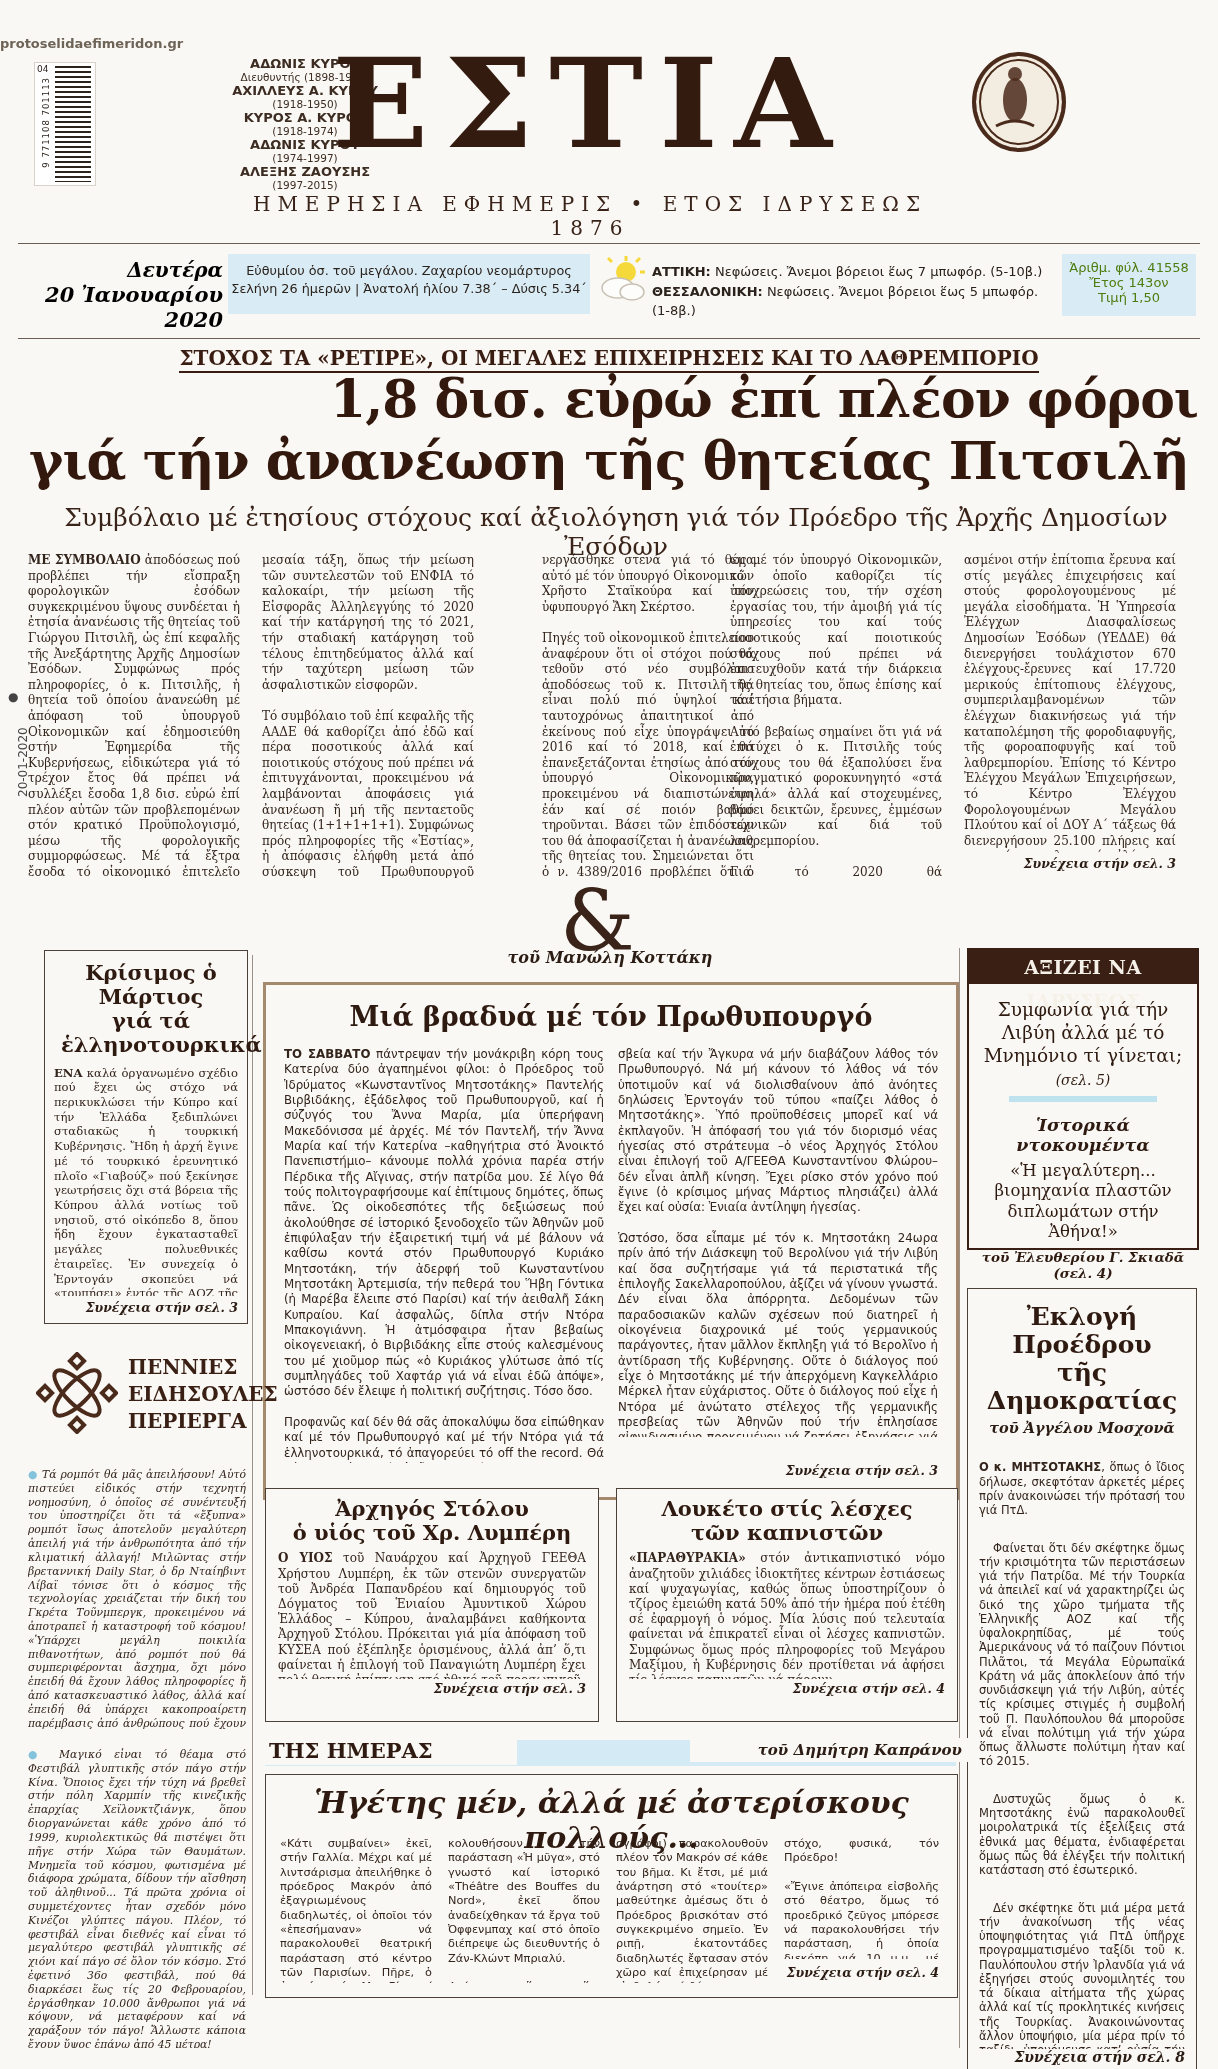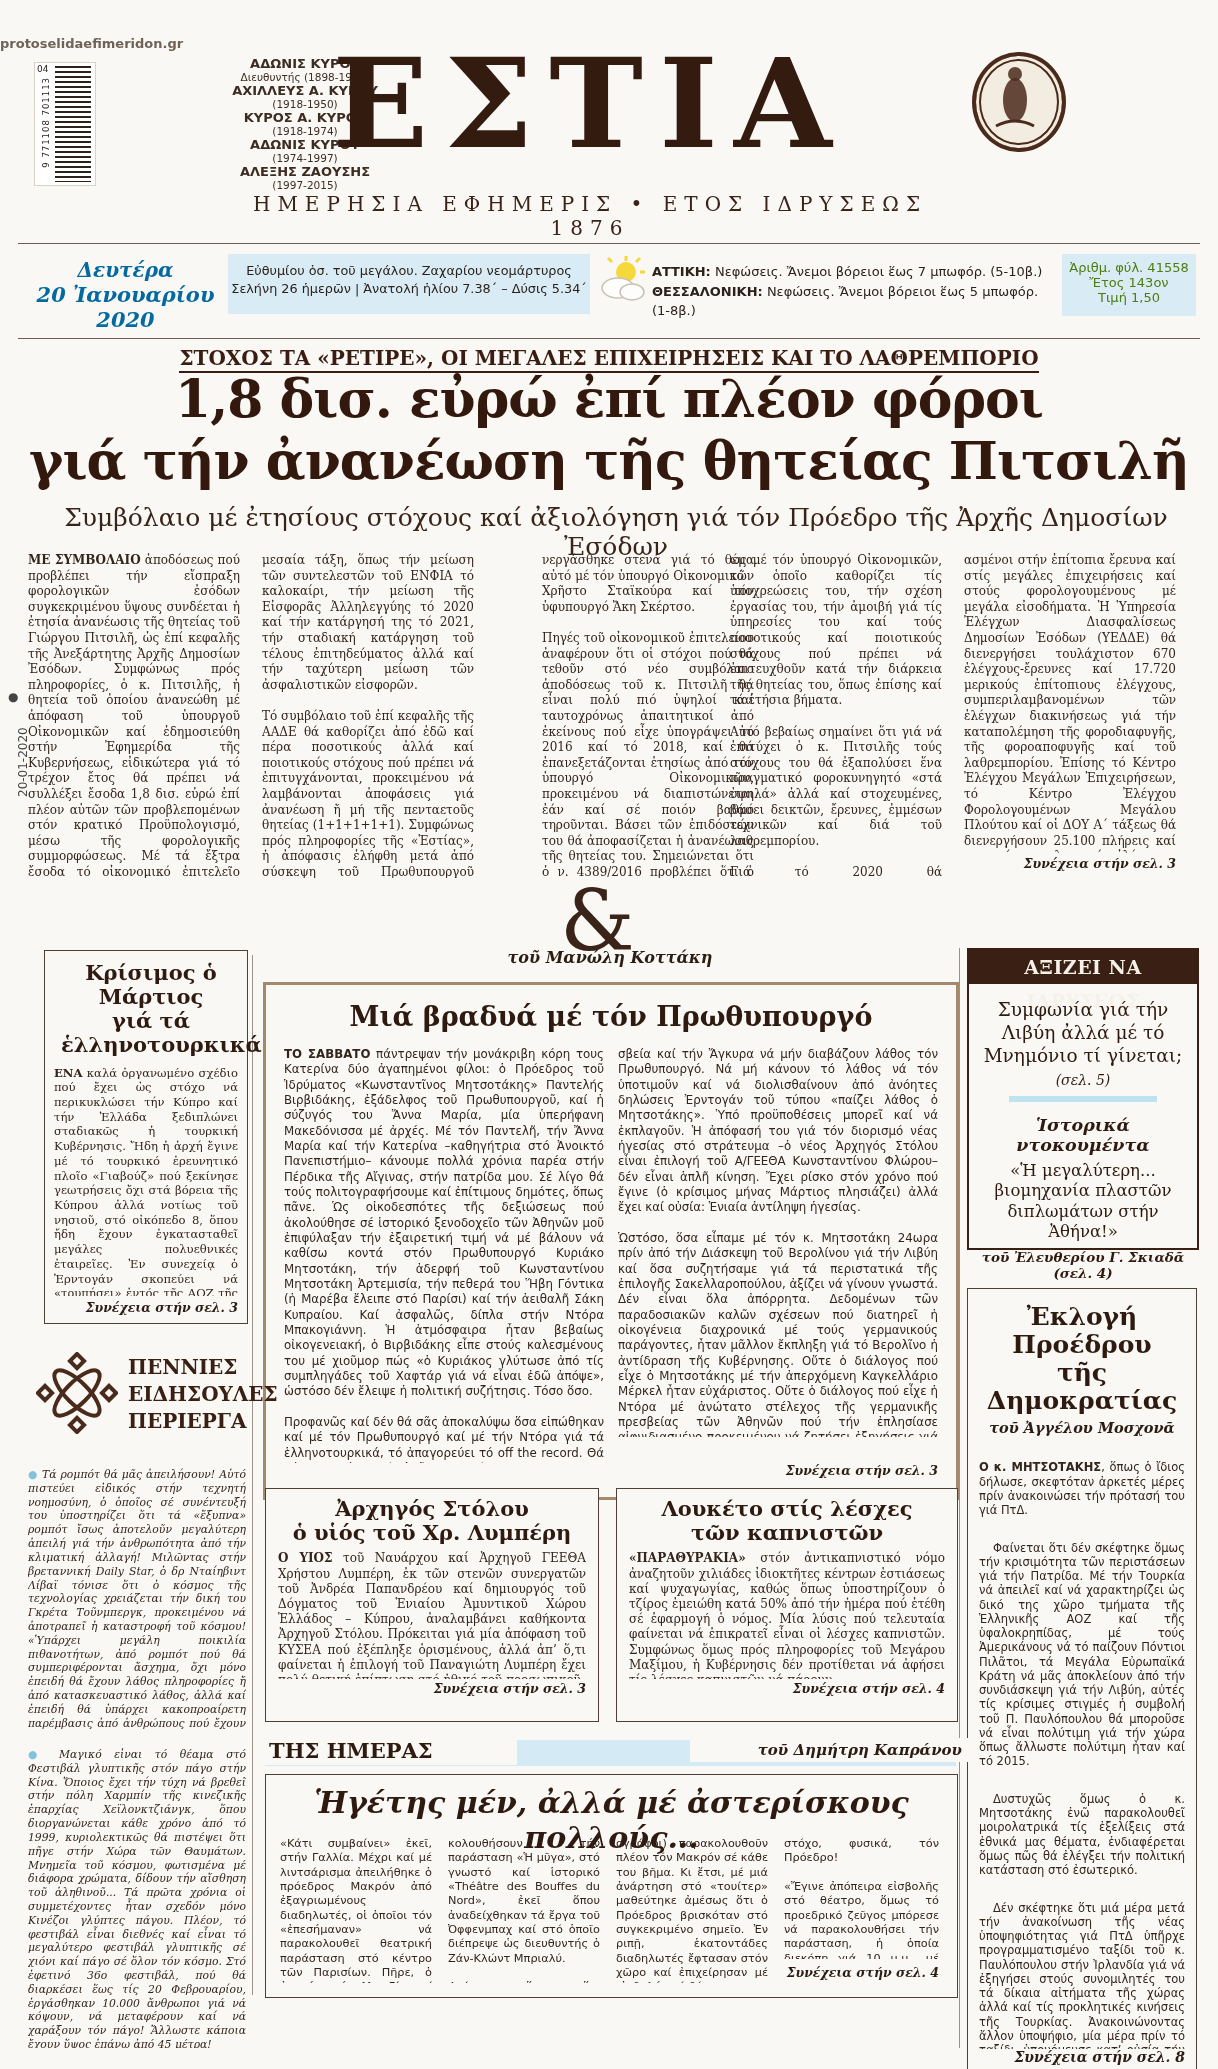--- a/index.html
+++ b/index.html
@@ -52,21 +52,21 @@
       <ellipse cx="39" cy="44" rx="12" ry="22" fill="#4a2a1a" opacity="0.85"></ellipse>
       <circle cx="39" cy="18" r="7" fill="#4a2a1a" opacity="0.85"></circle>
       <path d="M20 70 Q39 60 58 70" stroke="#4a2a1a" stroke-width="3" fill="none"></path>
     </svg>
   </div>
 
   <div class="abs ctr serif" style="left:240px;top:192px;width:700px;font-size:20px;color:#3a241a;letter-spacing:7px;">ΗΜΕΡΗΣΙΑ ΕΦΗΜΕΡΙΣ • ΕΤΟΣ ΙΔΡΥΣΕΩΣ 1876</div>
 
   <div class="hrule" style="left:18px;top:243px;width:1182px;"></div>
 
-  <div class="abs ctr serif" style="left:28px;top:258px;width:195px;font-weight:bold;font-style:italic;color:#0369a1;">
+  <div class="abs ctr serif" style="left:28px;top:258px;width:195px;font-weight:bold;font-style:italic;color:#000000;text-align:right;">
     <div style="font-size:20px;">Δευτέρα</div>
     <div style="font-size:21px;">20 Ἰανουαρίου 2020</div>
   </div>
 
   <div class="abs bluebox ctr" style="left:228px;top:254px;width:362px;height:60px;">
     <div class="sans" style="font-size:12.8px;margin-top:9px;color:#2b221c;">Εὐθυμίου ὁσ. τοῦ μεγάλου. Ζαχαρίου νεομάρτυρος</div>
     <div class="sans" style="font-size:12.8px;margin-top:3px;color:#2b221c;">Σελήνη 26 ἡμερῶν | Ἀνατολή ἡλίου 7.38΄ – Δύσις 5.34΄</div>
   </div>
 
   <svg class="abs" width="52" height="52" viewBox="0 0 52 52" style="left:596px;top:254px;">
@@ -90,21 +90,21 @@
     <div style="margin-top:6px;">Ἀριθμ. φύλ. 41558</div>
     <div>Ἔτος 143ον</div>
     <div>Τιμή 1,50</div>
   </div>
 
   <div class="hrule" style="left:18px;top:338px;width:1182px;"></div>
 
   <div class="abs ctr serif" style="left:109px;top:346px;width:1000px;">
     <span style="font-size:20px;font-weight:bold;color:#3a1d12;border-bottom:2px solid #3a1d12;padding-bottom:1px;">ΣΤΟΧΟΣ ΤΑ «ΡΕΤΙΡΕ», ΟΙ ΜΕΓΑΛΕΣ ΕΠΙΧΕΙΡΗΣΕΙΣ ΚΑΙ ΤΟ ΛΑΘΡΕΜΠΟΡΙΟ</span>
   </div>
-  <div class="abs ctr serif" style="left:20px;top:368px;width:1178px;font-size:52px;font-weight:bold;color:#33180d;letter-spacing:-1px;">1,8 δισ. εὐρώ ἐπί πλέον φόροι</div>
+  <div class="abs ctr serif" style="left:20px;top:368px;width:1178px;font-size:52px;font-weight:bold;color:#33180d;letter-spacing:-1px;text-align:right;">1,8 δισ. εὐρώ ἐπί πλέον φόροι</div>
   <div class="abs ctr serif" style="left:20px;top:430px;width:1178px;font-size:52px;font-weight:bold;color:#33180d;letter-spacing:-1px;">γιά τήν ἀνανέωση τῆς θητείας Πιτσιλῆ</div>
   <div class="abs ctr serif" style="left:27px;top:503px;width:1178px;font-size:25px;color:#3a241a;">Συμβόλαιο μέ ἐτησίους στόχους καί ἀξιολόγηση γιά τόν Πρόεδρο τῆς Ἀρχῆς Δημοσίων Ἐσόδων</div>
 
   <div class="abs just serif" style="left:28px;top:553px;width:212px;height:325px;font-size:12px;line-height:1.3;"><b class="lead-word">ΜΕ ΣΥΜΒΟΛΑΙΟ</b><span> ἀποδόσεως πού προβλέπει τήν εἴσπραξη φορολογικῶν ἐσόδων συγκεκριμένου ὕψους συνδέεται ἡ ἐτησία ἀνανέωσις τῆς θητείας τοῦ Γιώργου Πιτσιλῆ, ὡς ἐπί κεφαλῆς τῆς Ἀνεξάρτητης Ἀρχῆς Δημοσίων Ἐσόδων. Συμφώνως πρός πληροφορίες, ὁ κ. Πιτσιλῆς, ἡ θητεία τοῦ ὁποίου ἀνανεώθη μέ ἀπόφαση τοῦ ὑπουργοῦ Οἰκονομικῶν καί ἐδημοσιεύθη στήν Ἐφημερίδα τῆς Κυβερνήσεως, εἰδικώτερα γιά τό τρέχον ἔτος θά πρέπει νά συλλέξει ἔσοδα 1,8 δισ. εὐρώ ἐπί πλέον αὐτῶν τῶν προβλεπομένων στόν κρατικό Προϋπολογισμό, μέσω τῆς φορολογικῆς συμμορφώσεως. Μέ τά ἔξτρα ἔσοδα τό οἰκονομικό ἐπιτελεῖο ἐπιδιώκει νά διαπραγματευθεῖ μέ τούς δανειστές φοροελαφρύνσεις πρός τήν</span></div>
   <div class="abs just serif" style="left:262px;top:553px;width:212px;height:325px;font-size:12px;line-height:1.3;">μεσαία τάξη, ὅπως τήν μείωση τῶν συντελεστῶν τοῦ ΕΝΦΙΑ τό καλοκαίρι, τήν μείωση τῆς Εἰσφορᾶς Ἀλληλεγγύης τό 2020 καί τήν κατάργησή της τό 2021, τήν σταδιακή κατάργηση τοῦ τέλους ἐπιτηδεύματος ἀλλά καί τήν ταχύτερη μείωση τῶν ἀσφαλιστικῶν εἰσφορῶν.
 
 Τό συμβόλαιο τοῦ ἐπί κεφαλῆς τῆς ΑΑΔΕ θά καθορίζει ἀπό ἐδῶ καί πέρα ποσοτικούς ἀλλά καί ποιοτικούς στόχους πού πρέπει νά ἐπιτυγχάνονται, προκειμένου νά λαμβάνονται ἀποφάσεις γιά ἀνανέωση ἤ μή τῆς πενταετοῦς θητείας (1+1+1+1+1). Συμφώνως πρός πληροφορίες τῆς «Ἑστίας», ἡ ἀπόφασις ἐλήφθη μετά ἀπό σύσκεψη τοῦ Πρωθυπουργοῦ Κυριάκου Μητσοτάκη, ὁ ὁποῖος συ-</div>
   <div class="abs just serif" style="left:496px;top:553px;width:212px;height:325px;font-size:12px;line-height:1.3;margin-left:46px;">νεργάσθηκε στενά γιά τό θέμα αὐτό μέ τόν ὑπουργό Οἰκονομικῶν Χρῆστο Σταϊκούρα καί τόν ὑφυπουργό Ἄκη Σκέρτσο.
 
 Πηγές τοῦ οἰκονομικοῦ ἐπιτελείου ἀναφέρουν ὅτι οἱ στόχοι πού θά τεθοῦν στό νέο συμβόλαιο ἀποδόσεως τοῦ κ. Πιτσιλῆ θά εἶναι πολύ πιό ὑψηλοί καί ταυτοχρόνως ἀπαιτητικοί ἀπό ἐκείνους πού εἶχε ὑπογράψει τό 2016 καί τό 2018, καί θά ἐπανεξετάζονται ἐτησίως ἀπό τόν ὑπουργό Οἰκονομικῶν, προκειμένου νά διαπιστώνεται ἐάν καί σέ ποιόν βαθμό τηροῦνται. Βάσει τῶν ἐπιδόσεών του θά ἀποφασίζεται ἡ ἀνανέωσις τῆς θητείας του. Σημειώνεται ὅτι ὁ ν. 4389/2016 προβλέπει ὅτι ὁ Διοικητής τῆς ΑΑΔΕ μέ τήν ἀνάληψη τῶν καθηκόντων του ὑπογράφει συμβόλαιο ἀποδόσε-</div>

